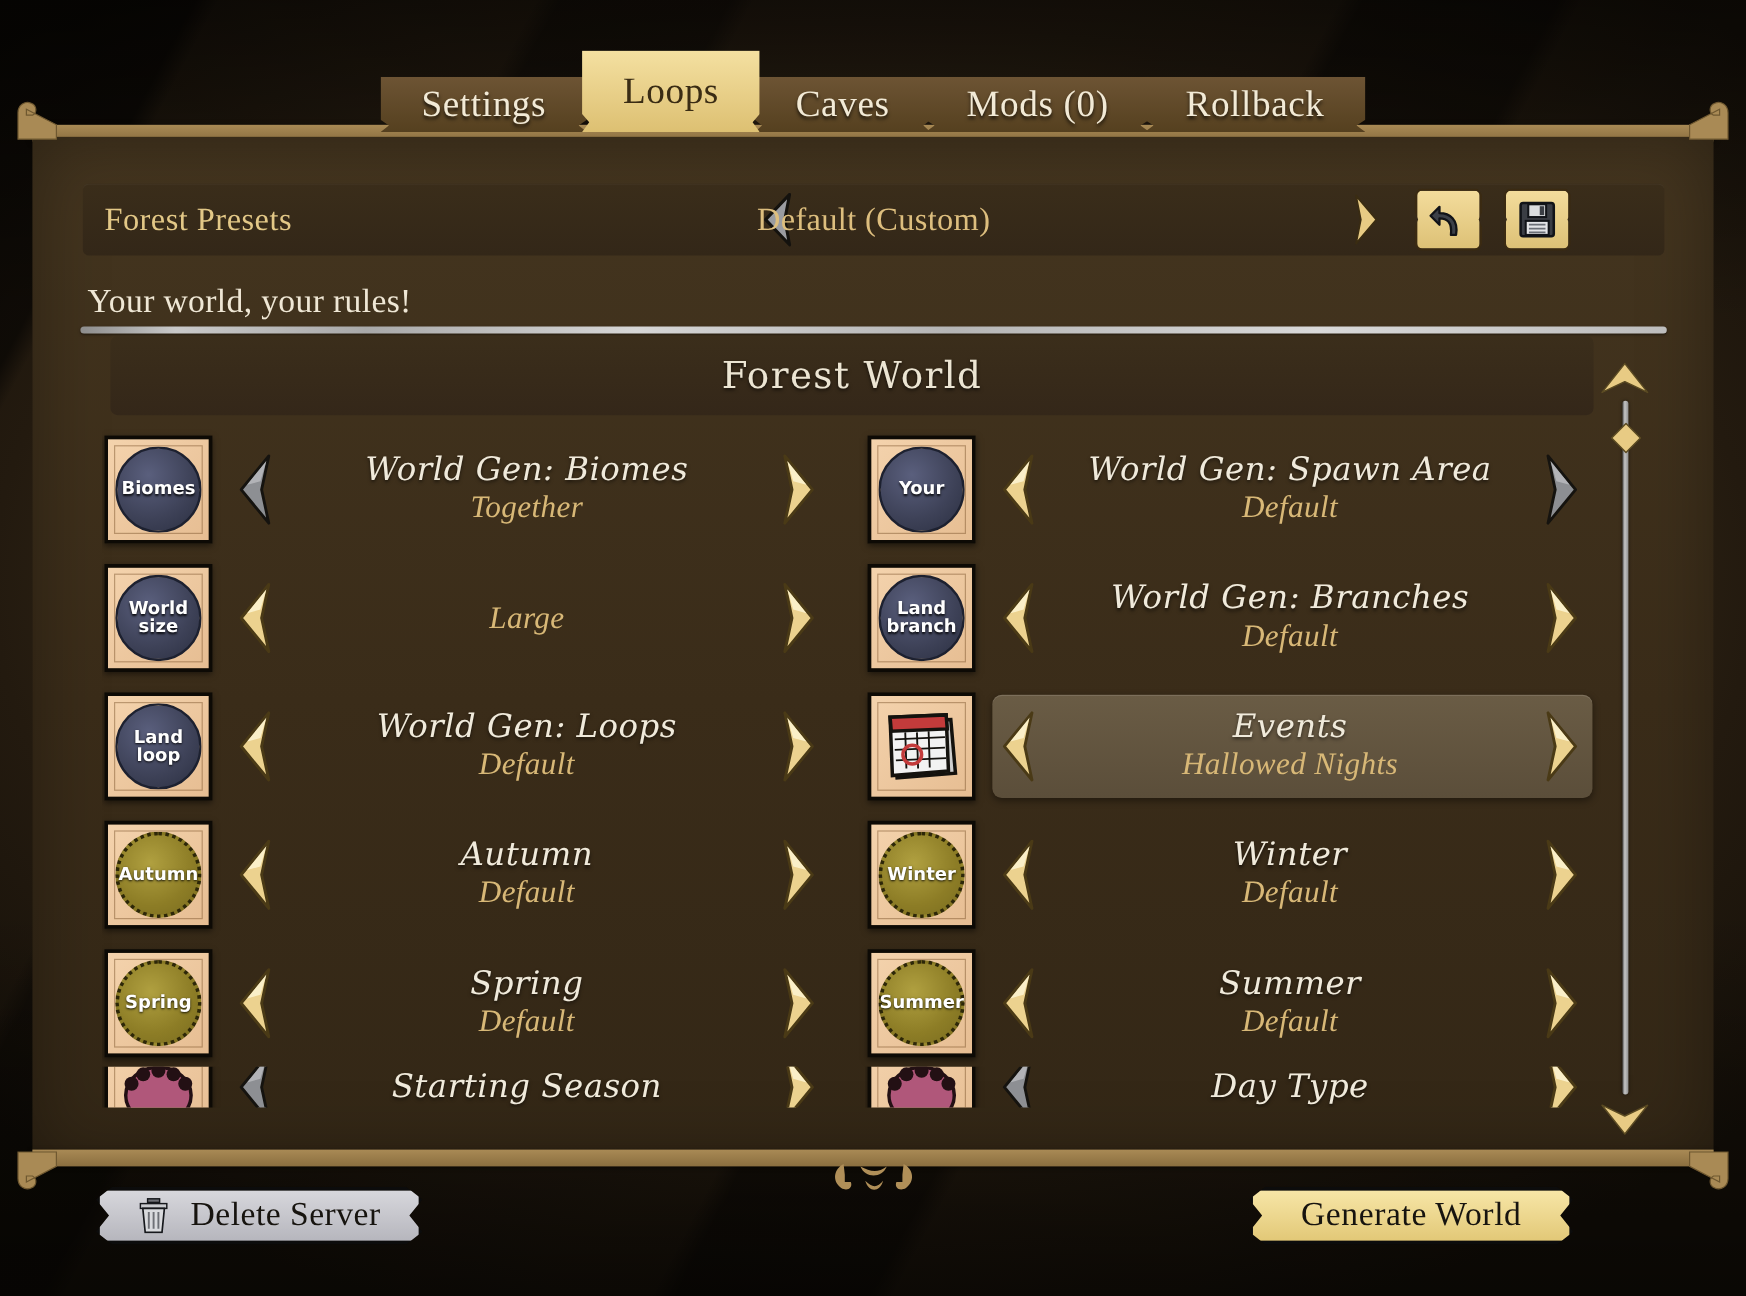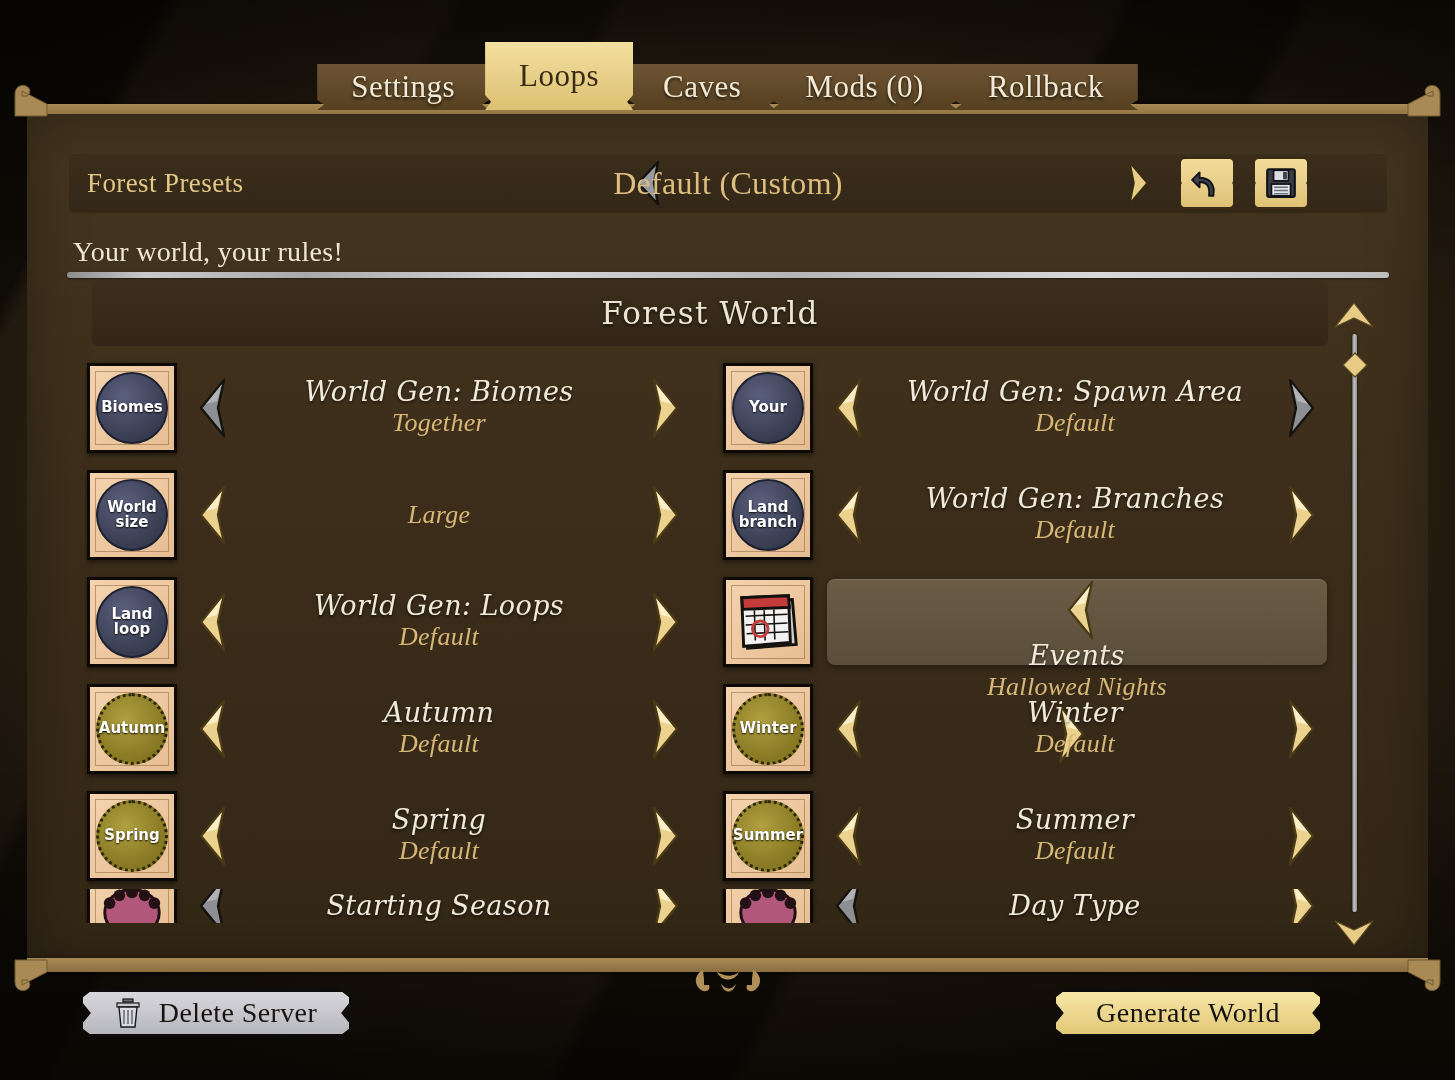--- a/index.html
+++ b/index.html
@@ -133,21 +133,21 @@
   #preset-left {
     position: absolute;
     left: 565px; top: 50%;
     transform: translateY(-50%);
     width: 26px; height: 46px;
   }
   #preset-value {
     position: absolute;
     left: 0; right: 0;
     text-align: center;
-    font-size: 32px;
+    font-size: 27px;
     color: #ddbe7e;
     letter-spacing: .3px;
   }
   #preset-right {
     position: absolute;
     right: 238px; top: 50%;
     transform: translateY(-50%);
     width: 22px; height: 44px;
   }
   .arrow-svg { width: 100%; height: 100%; display: block; }
@@ -271,21 +271,20 @@
     align-items: center;
     position: relative;
     border-radius: 8px;
     margin-left: 14px;
     margin-right: 6px;
     font-style: italic;
   }
   .opt-row.highlighted .opt-ctrl {
     background: linear-gradient(to bottom, #6a5c45, #5b4e3a);
     box-shadow: inset 0 1px 0 rgba(255,255,255,.12), 0 2px 6px rgba(0,0,0,.4);
-    flex-direction: column;
   }
   .opt-arrow-l { width: 30px; height: 62px; flex: 0 0 30px; margin-left: 6px; }
   .opt-arrow-r { width: 30px; height: 62px; flex: 0 0 30px; margin-right: 10px; }
   .opt-text {
     flex: 1;
     text-align: center;
     padding: 0 8px;
   }
   .opt-title {
     font-size: 27px;
@@ -348,21 +347,21 @@
   #delete-label {
     font-size: 28px;
     color: #17140f;
     font-family: "Liberation Serif", serif;
     letter-spacing: .4px;
   }
   #trash-icon { width: 26px; height: 30px; display: block; }
 
   #generate-btn {
     position: absolute;
-    right: 132px; bottom: 43px;
+    right: 144px; bottom: 43px;
     width: 270px; height: 48px;
     background: linear-gradient(to bottom, #f7e6a7, #e2c877);
     border: 3px solid #0c0c0c;
     display: flex; align-items: center; justify-content: center;
     clip-path: polygon(0% 22%, 5% 0%, 95% 0%, 100% 22%, 96% 50%, 100% 78%, 95% 100%, 5% 100%, 0% 78%, 4% 50%);
     z-index: 7;
   }
   #generate-label {
     font-size: 28px;
     color: #17140f;

